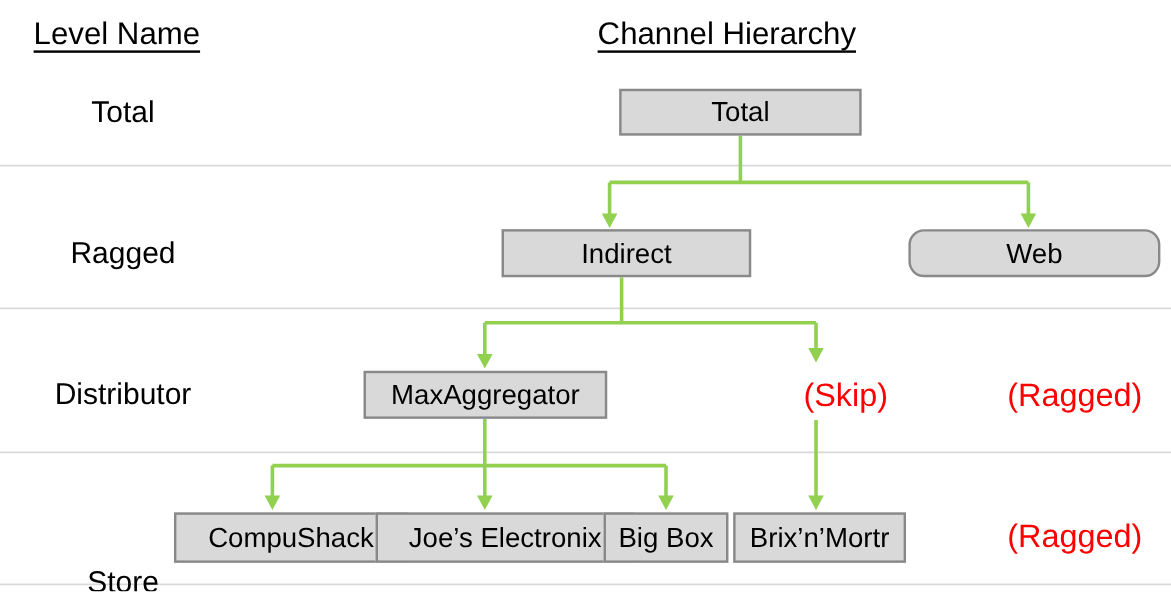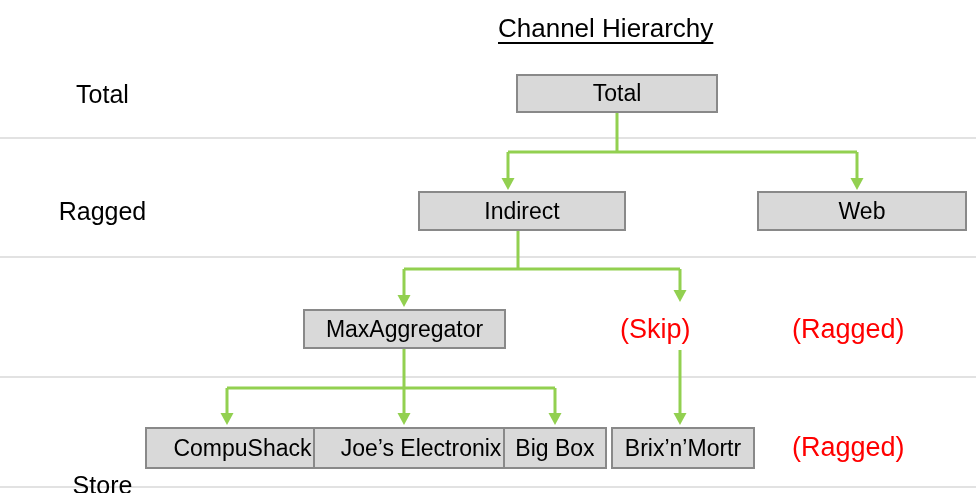--- a/index.html
+++ b/index.html
@@ -30,21 +30,21 @@
     font-size:25px;line-height:29px;white-space:nowrap;
   }
   .node{
     position:absolute;box-sizing:border-box;
     background:var(--box-fill);border:2px solid var(--box-border);
     display:flex;align-items:center;justify-content:center;
     font-size:23px;white-space:nowrap;
   }
   .ann{
     position:absolute;color:var(--annotation-red);
-    font-size:27px;line-height:31px;text-align:left;white-space:nowrap;
+    font-size:27px;line-height:31px;text-align:right;white-space:nowrap;
   }
 </style>
 </head>
 <body>
 
 <div class="stage">
 
   <svg class="lines" width="976" height="493" viewBox="0 0 976 493">
     <g class="dividers">
       <line x1="0" y1="138" x2="976" y2="138"></line>
@@ -71,30 +71,32 @@
     </g>
 
     <g class="conn">
       <path d="M404 349 V388 M227 388 H555 M227 388 V414 M404 388 V414 M555 388 V414"></path>
       <polygon points="220.5,413 233.5,413 227,425"></polygon>
       <polygon points="397.5,413 410.5,413 404,425"></polygon>
       <polygon points="548.5,413 561.5,413 555,425"></polygon>
     </g>
   </svg>
 
+  <div class="hdr" style="left:28px;top:13px;">Level Name</div>
   <div class="hdr center" style="left:498px;top:13px;width:232px;">Channel Hierarchy</div>
 
   <div class="lvl" style="top:80px;">Total</div>
   <div class="lvl" style="top:197px;">Ragged</div>
+  <div class="lvl" style="top:315px;">Distributor</div>
   <div class="lvl" style="top:434px;margin-top:37px;">Store</div>
 
   <div class="node" style="left:516px;top:74px;width:202px;height:39px;">Total</div>
 
   <div class="node" style="left:418px;top:191px;width:208px;height:40px;">Indirect</div>
-  <div class="node" style="left:757px;top:191px;width:210px;height:40px;">Web</div>
+  <div class="node" style="left:757px;top:191px;width:210px;height:40px;border-radius:13px;">Web</div>
 
   <div class="node" style="left:303px;top:309px;width:203px;height:40px;">MaxAggregator</div>
 
   <div class="node" style="left:145px;top:427px;width:195px;height:42px;text-align:center;">CompuShack</div>
   <div class="node" style="left:313px;top:427px;width:216px;height:42px;">Joe’s Electronix</div>
   <div class="node" style="left:611px;top:427px;width:144px;height:42px;">Brix’n’Mortr</div>
   <div class="node" style="left:503px;top:427px;width:104px;height:42px;">Big Box</div>
 
   <div class="ann" style="left:620px;top:314px;width:120px;">(Skip)</div>
   <div class="ann" style="left:792px;top:314px;width:160px;">(Ragged)</div>

